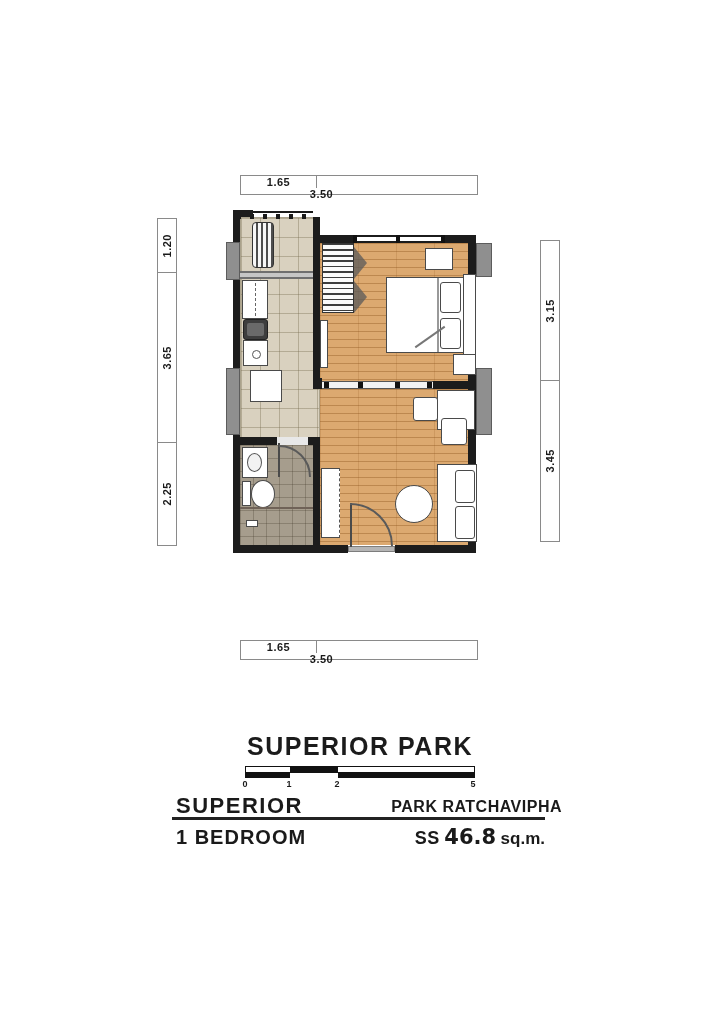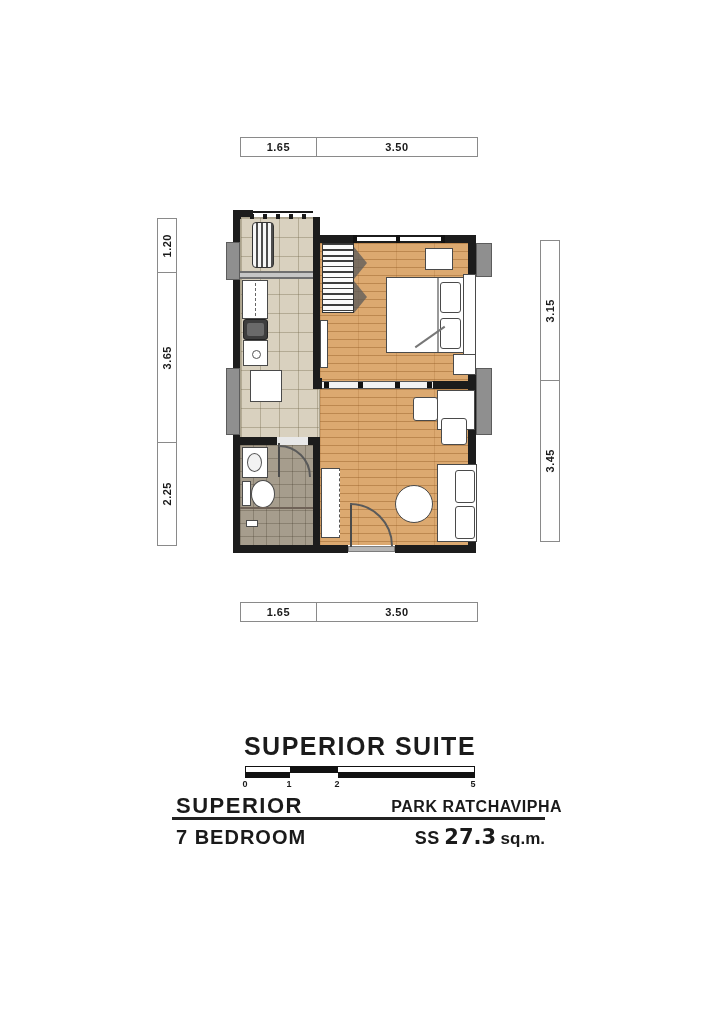--- a/index.html
+++ b/index.html
@@ -4,21 +4,21 @@
 <style>
   html,body{margin:0;padding:0;}
   body{
     width:724px;height:1024px;position:relative;background:#ffffff;
     font-family:"Liberation Sans",sans-serif;color:#1a1a1a;overflow:hidden;
   }
   .abs{position:absolute;box-sizing:border-box;}
 
   
   .dimbar{background:#fff;border:1px solid #8a8a8a;display:flex;}
-  .dimbar.h{}
+  .dimbar.h{flex-direction:column;margin-top:38px;}
   .dimbar.v{flex-direction:column;}
   .dimcell{display:flex;align-items:center;justify-content:center;
     font-size:11px;font-weight:bold;color:#1a1a1a;letter-spacing:.5px;box-sizing:border-box;}
   .dimbar.h .dimcell{border-right:1px solid #8a8a8a;height:100%;}
   .dimbar.h .dimcell:last-child{border-right:none;}
   .dimbar.v .dimcell{border-bottom:1px solid #8a8a8a;width:100%;}
   .dimbar.v .dimcell:last-child{border-bottom:none;}
   .vtext{writing-mode:vertical-rl;transform:rotate(180deg);}
 
   
@@ -202,21 +202,21 @@
   </div>
   <div class="abs furn" style="left:242px;top:481px;width:9px;height:25px;"></div>
   <div class="abs furn ellipse" style="left:251px;top:480px;width:24px;height:28px;"></div>
   <div class="abs thinline" style="left:240px;top:507px;width:73px;height:2px;"></div>
   <div class="abs furn" style="left:246px;top:520px;width:12px;height:7px;"></div>
   <div class="abs" style="left:277px;top:437px;width:31px;height:8px;background:#e8e8e8;"></div>
   <div class="abs leaf" style="left:278px;top:443px;width:2px;height:34px;"></div>
   <div class="abs arc" style="left:247px;top:445px;width:64px;height:64px;"></div>
 </div>
 
-<div class="abs planname" style="left:160px;top:732px;width:400px;height:30px;">SUPERIOR SUITE</div>
+<div class="abs planname" style="left:160px;top:732px;width:400px;height:30px;">SUPERIOR PARK</div>
 
 <div class="abs scalebar" style="left:245px;top:766px;width:230px;height:12px;">
   <div class="scalerow">
     <div class="scaleseg" style="width:44px;background:#fff;"></div>
     <div class="scaleseg" style="width:48px;background:#111;"></div>
     <div class="scaleseg" style="width:136px;background:#fff;"></div>
   </div>
   <div class="scalerow">
     <div class="scaleseg" style="width:44px;background:#111;"></div>
     <div class="scaleseg" style="width:48px;background:#fff;border-top:1px solid #111;"></div>
@@ -224,18 +224,18 @@
   </div>
 </div>
 <div class="abs scalelabel" style="left:239px;top:779px;">0</div>
 <div class="abs scalelabel" style="left:283px;top:779px;">1</div>
 <div class="abs scalelabel" style="left:331px;top:779px;">2</div>
 <div class="abs scalelabel" style="left:467px;top:779px;">5</div>
 
 <div class="abs brand" style="left:176px;top:793px;width:220px;height:26px;">SUPERIOR</div>
 <div class="abs project" style="left:322px;top:798px;width:240px;height:20px;">PARK RATCHAVIPHA</div>
 <div class="abs rule" style="left:172px;top:817px;width:373px;height:2.5px;"></div>
-<div class="abs unittype" style="left:176px;top:826px;width:240px;height:24px;">7 BEDROOM</div>
+<div class="abs unittype" style="left:176px;top:826px;width:240px;height:24px;">1 BEDROOM</div>
 <div class="abs arealine" style="left:305px;top:825px;width:240px;height:26px;">
   <span class="code">SS</span>
-  <span class="val">27.3</span>
+  <span class="val">46.8</span>
   <span class="unit">sq.m.</span>
 </div>
 
 </body></html>

